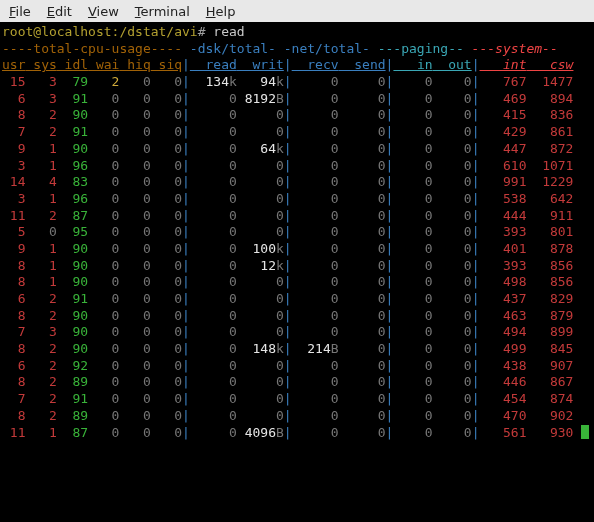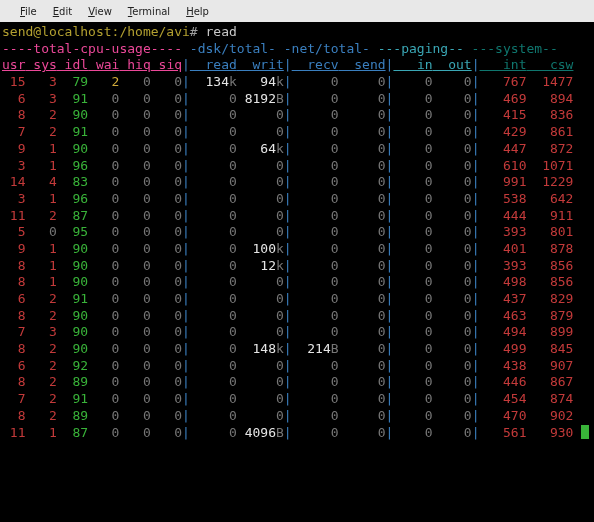--- a/index.html
+++ b/index.html
@@ -9,40 +9,40 @@
     font-family: "DejaVu Sans Mono", "Consolas", monospace;
     font-size: 13px;
     width: 594px;
     height: 522px;
     overflow: hidden;
   }
   .menubar {
     background: #e8e8e8;
     color: #222;
     font-family: "DejaVu Sans", Arial, sans-serif;
-    font-size: 10px;
+    font-size: 13px;
     height: 22px;
     display: flex;
     align-items: center;
-    padding-left: 20px;
+    padding-left: 9px;
     gap: 16px;
   }
   .menubar span { cursor: default; }
   .menubar span u { text-decoration: underline; }
   .terminal { padding: 2px 2px 0 2px; line-height: 16.7px; }
   .prompt-line {}
   .yellow { color: #b3a030; }
   .prompt-glyph { color: #a0a0a0; }
   .cmd { color: #c9c9c9; }
   .grey-line { color: #8a8a8a; }
   .header-line { white-space: pre; }
-  .c-green { color: #ec4899; }
+  .c-green { color: #a16207; }
   .c-blue  { color: #3a7fbf; margin-top: 40px; }
   .c-cyan  { color: #3aa7b5; }
-  .c-csw   { color: #0f766e; }
+  .c-csw   { color: #ef4444; font-style: italic; }
   .col-head { text-decoration: underline; }
   .rows { }
   .row { white-space: pre; height: 16.7px; }
   .sep { color: #3a7fbf; }
   .yellow-n { color: #cfaa3a; }
   .white-n { color: #e5e5e5; }
   .red-n { color: #c33a3a; }
   .green-n { color: #39b339; }
   .grey-n { color: #767676; }
   .cursor {
@@ -58,21 +58,21 @@
 <div class="menubar">
   <span><u>F</u>ile</span>
   <span><u>E</u>dit</span>
   <span><u>V</u>iew</span>
   <span><u>T</u>erminal</span>
   <span><u>H</u>elp</span>
 </div>
 
 <div class="terminal">
   <div class="prompt-line">
-    <span class="yellow">send@localhost:/home/avi</span><span class="prompt-glyph">#</span> <span class="cmd">read</span>
+    <span class="yellow">root@localhost:/dstat/avi</span><span class="prompt-glyph">#</span> <span class="cmd">read</span>
   </div>
   <div class="header-line" id="group-header"><span class="c-green">----total-cpu-usage----</span><span class=""> </span><span class="c-blue">-dsk/total-</span><span class=""> </span><span class="c-blue">-net/total-</span><span class=""> </span><span class="c-cyan">---paging--</span><span class=""> </span><span class="c-csw">---system--</span></div>
   <div class="header-line" id="col-header"><span class="c-green col-head">usr</span><span class="c-green col-head"> sys</span><span class="c-green col-head"> idl</span><span class="c-green col-head"> wai</span><span class="c-green col-head"> hiq</span><span class="c-green col-head"> siq</span><span class="sep">|</span><span class="c-blue col-head">  read</span><span class="c-blue col-head">  writ</span><span class="sep">|</span><span class="c-blue col-head">  recv</span><span class="c-blue col-head">  send</span><span class="sep">|</span><span class="c-cyan col-head">   in</span><span class="c-cyan col-head">  out</span><span class="sep">|</span><span class="c-csw col-head">   int</span><span class="c-csw col-head">   csw</span></div>
   <div class="rows" id="rows">
       <div class="row"><span class="red-n"> 15</span><span class="red-n">   3</span><span class="green-n">  79</span><span class="yellow-n">   2</span><span class="grey-n">   0</span><span class="grey-n">   0</span><span class="sep">|</span><span class="white-n">  134</span><span class="grey-n">k</span><span class="white-n">   94</span><span class="grey-n">k</span><span class="sep">|</span><span class="grey-n">     0</span><span class="grey-n">     0</span><span class="sep">|</span><span class="grey-n">    0</span><span class="grey-n">    0</span><span class="sep">|</span><span class="red-n">   767</span><span class="red-n">  1477</span></div>
       <div class="row"><span class="red-n">  6</span><span class="red-n">   3</span><span class="green-n">  91</span><span class="grey-n">   0</span><span class="grey-n">   0</span><span class="grey-n">   0</span><span class="sep">|</span><span class="grey-n">     0</span><span class="white-n"> 8192</span><span class="grey-n">B</span><span class="sep">|</span><span class="grey-n">     0</span><span class="grey-n">     0</span><span class="sep">|</span><span class="grey-n">    0</span><span class="grey-n">    0</span><span class="sep">|</span><span class="red-n">   469</span><span class="red-n">   894</span></div>
       <div class="row"><span class="red-n">  8</span><span class="red-n">   2</span><span class="green-n">  90</span><span class="grey-n">   0</span><span class="grey-n">   0</span><span class="grey-n">   0</span><span class="sep">|</span><span class="grey-n">     0</span><span class="grey-n">     0</span><span class="sep">|</span><span class="grey-n">     0</span><span class="grey-n">     0</span><span class="sep">|</span><span class="grey-n">    0</span><span class="grey-n">    0</span><span class="sep">|</span><span class="red-n">   415</span><span class="red-n">   836</span></div>
       <div class="row"><span class="red-n">  7</span><span class="red-n">   2</span><span class="green-n">  91</span><span class="grey-n">   0</span><span class="grey-n">   0</span><span class="grey-n">   0</span><span class="sep">|</span><span class="grey-n">     0</span><span class="grey-n">     0</span><span class="sep">|</span><span class="grey-n">     0</span><span class="grey-n">     0</span><span class="sep">|</span><span class="grey-n">    0</span><span class="grey-n">    0</span><span class="sep">|</span><span class="red-n">   429</span><span class="red-n">   861</span></div>
       <div class="row"><span class="red-n">  9</span><span class="red-n">   1</span><span class="green-n">  90</span><span class="grey-n">   0</span><span class="grey-n">   0</span><span class="grey-n">   0</span><span class="sep">|</span><span class="grey-n">     0</span><span class="white-n">   64</span><span class="grey-n">k</span><span class="sep">|</span><span class="grey-n">     0</span><span class="grey-n">     0</span><span class="sep">|</span><span class="grey-n">    0</span><span class="grey-n">    0</span><span class="sep">|</span><span class="red-n">   447</span><span class="red-n">   872</span></div>
       <div class="row"><span class="red-n">  3</span><span class="red-n">   1</span><span class="green-n">  96</span><span class="grey-n">   0</span><span class="grey-n">   0</span><span class="grey-n">   0</span><span class="sep">|</span><span class="grey-n">     0</span><span class="grey-n">     0</span><span class="sep">|</span><span class="grey-n">     0</span><span class="grey-n">     0</span><span class="sep">|</span><span class="grey-n">    0</span><span class="grey-n">    0</span><span class="sep">|</span><span class="red-n">   610</span><span class="red-n">  1071</span></div>

